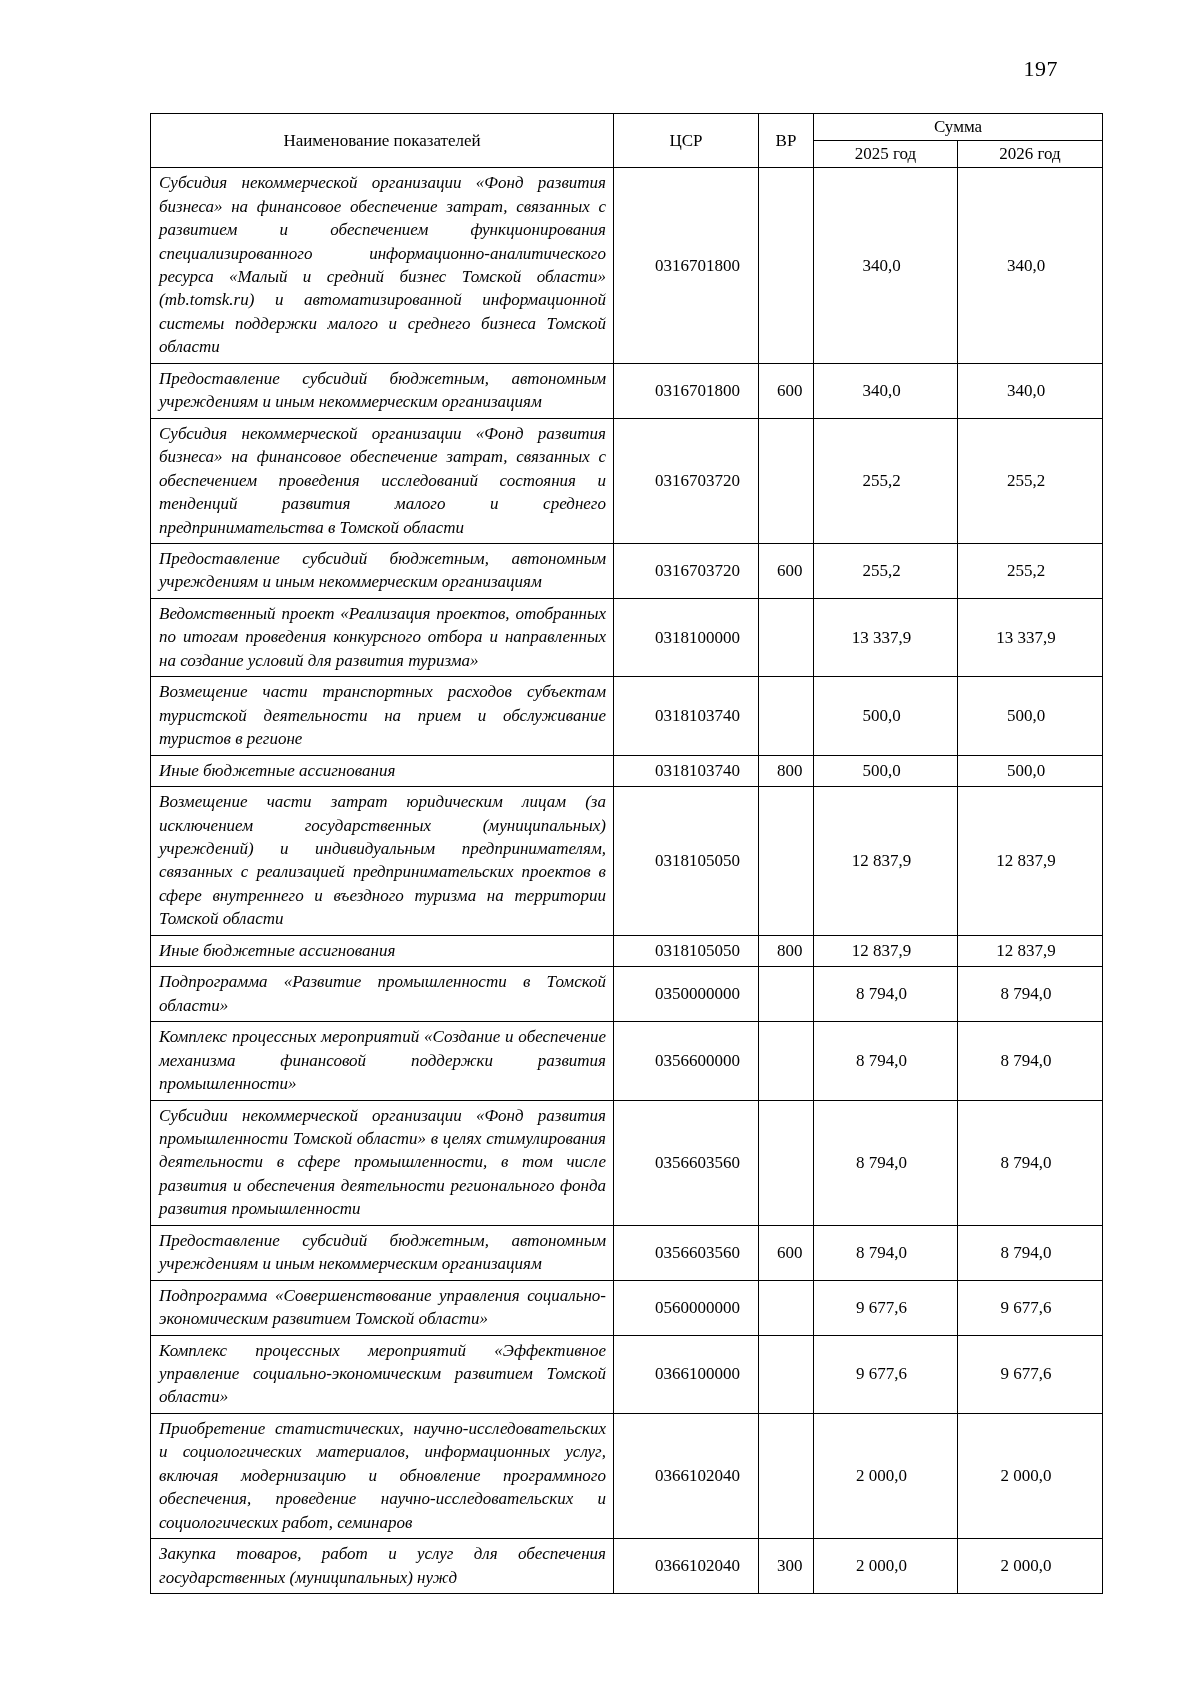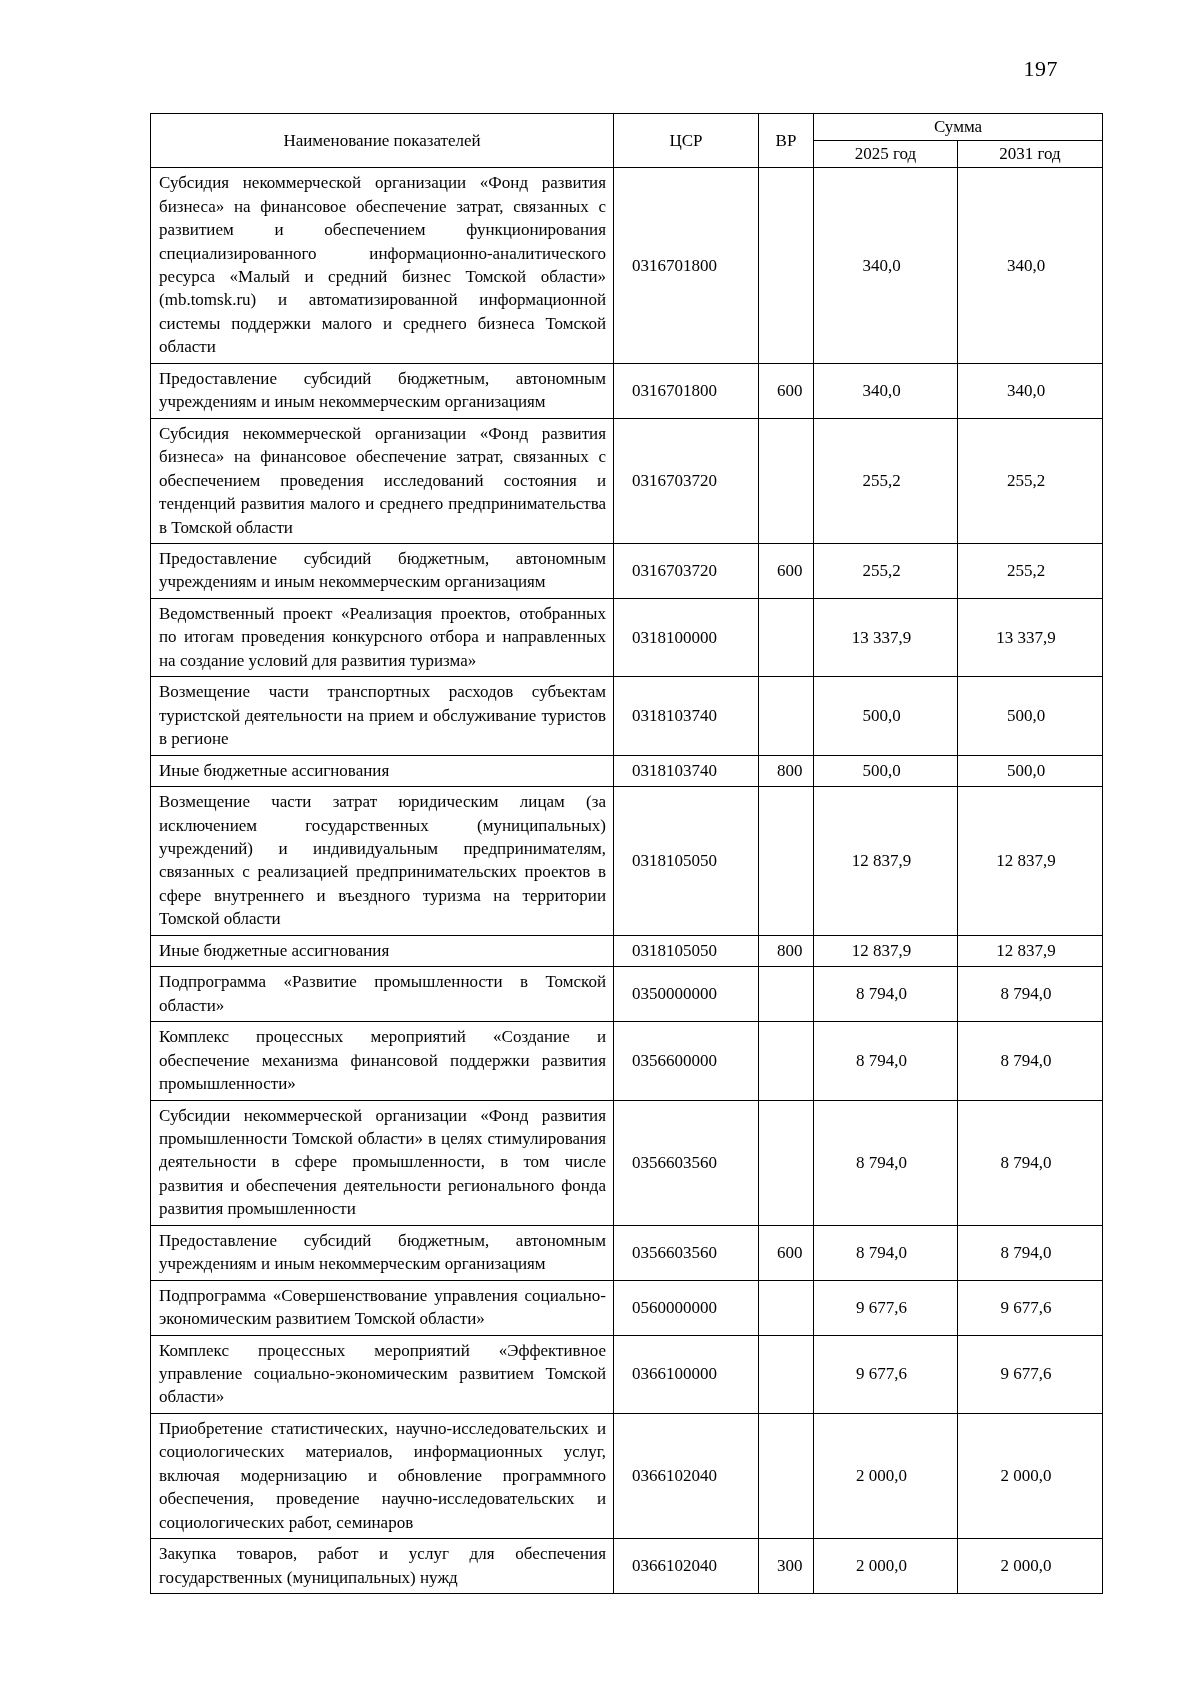--- a/index.html
+++ b/index.html
@@ -42,23 +42,24 @@
     text-align: center;
     vertical-align: middle;
     padding: 2px 4px;
     line-height: 1.3;
   }
   td.name-cell {
     text-align: justify;
     vertical-align: top;
     padding: 3px 7px 4px 8px;
     line-height: 1.38;
+    font-style: italic;
   }
   td.code-cell {
-    text-align: left;
+    text-align: right;
     vertical-align: middle;
     padding: 2px 18px;
     white-space: nowrap;
   }
   td.num-cell {
     text-align: center;
     vertical-align: middle;
     padding: 2px 10px 2px 2px;
     white-space: nowrap;
   }
@@ -85,21 +86,21 @@
     </colgroup>
     <thead>
       <tr>
         <th rowspan="2">Наименование показателей</th>
         <th rowspan="2">ЦСР</th>
         <th rowspan="2">ВР</th>
         <th colspan="2">Сумма</th>
       </tr>
       <tr>
         <th>2025 год</th>
-        <th>2031 год</th>
+        <th>2026 год</th>
       </tr>
     </thead>
     <tbody id="table-body">
         <tr>
           <td class="name-cell">Субсидия некоммерческой организации «Фонд развития бизнеса» на финансовое обеспечение затрат, связанных с развитием и обеспечением функционирования специализированного информационно-аналитического ресурса «Малый и средний бизнес Томской области» (mb.tomsk.ru) и автоматизированной информационной системы поддержки малого и среднего бизнеса Томской области</td>
           <td class="code-cell">0316701800</td>
           <td class="code-cell"></td>
           <td class="num-cell">340,0</td>
           <td class="num-cell">340,0</td>
         </tr>

